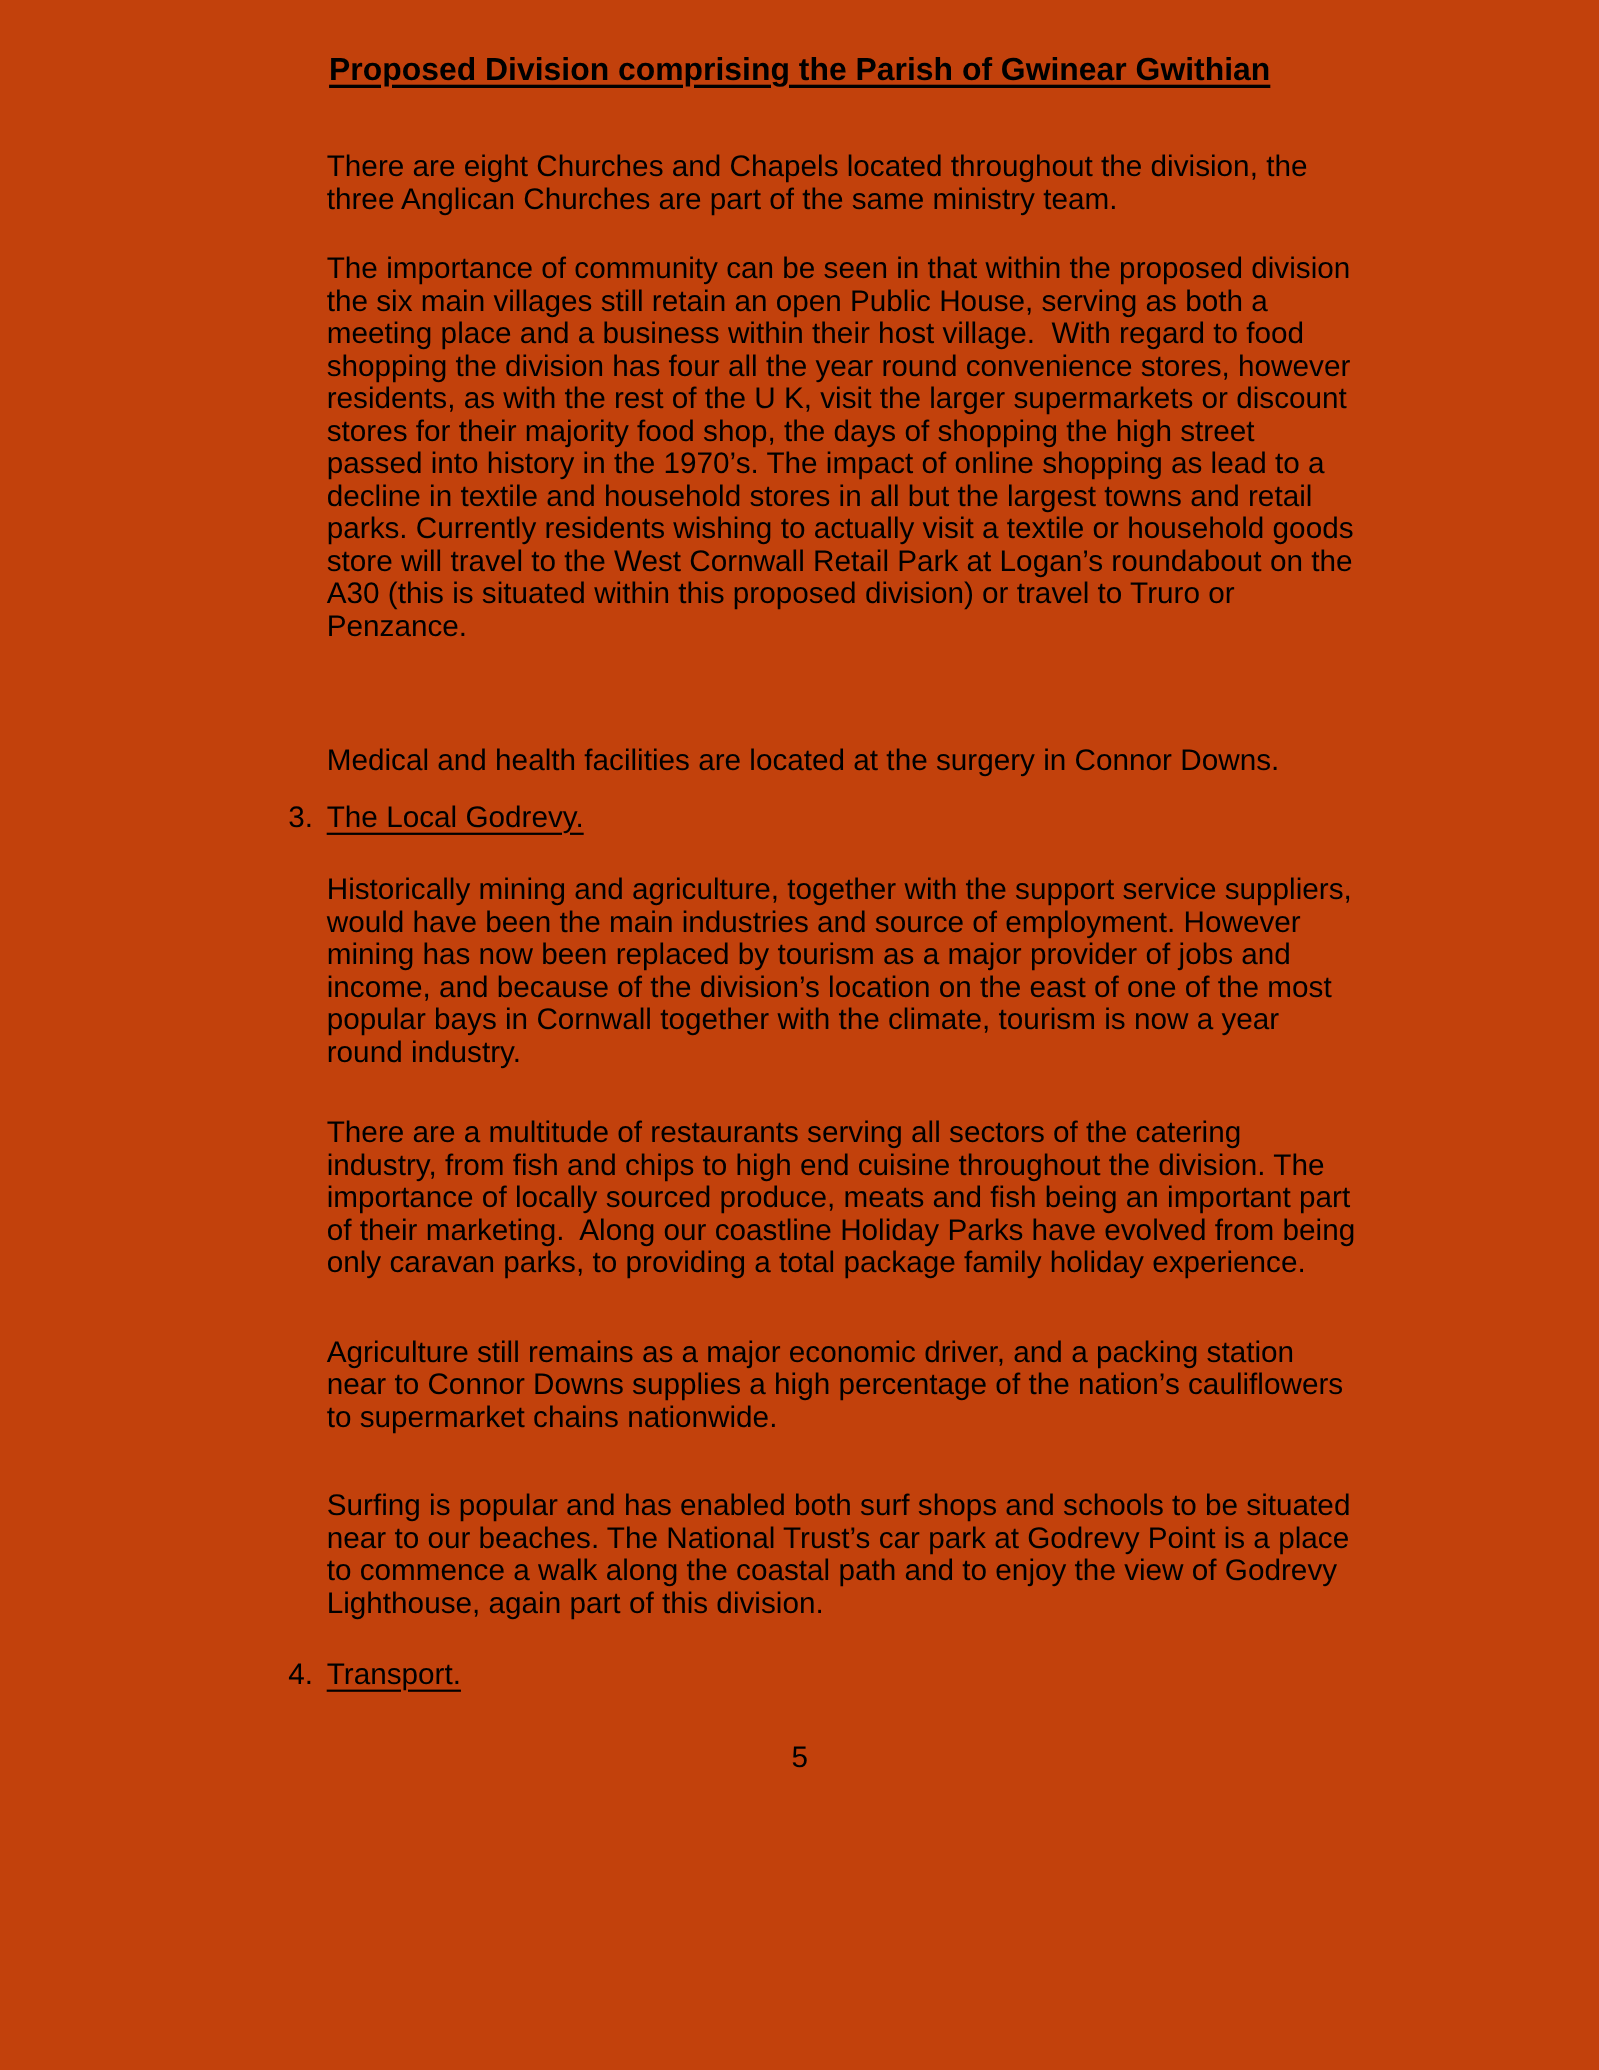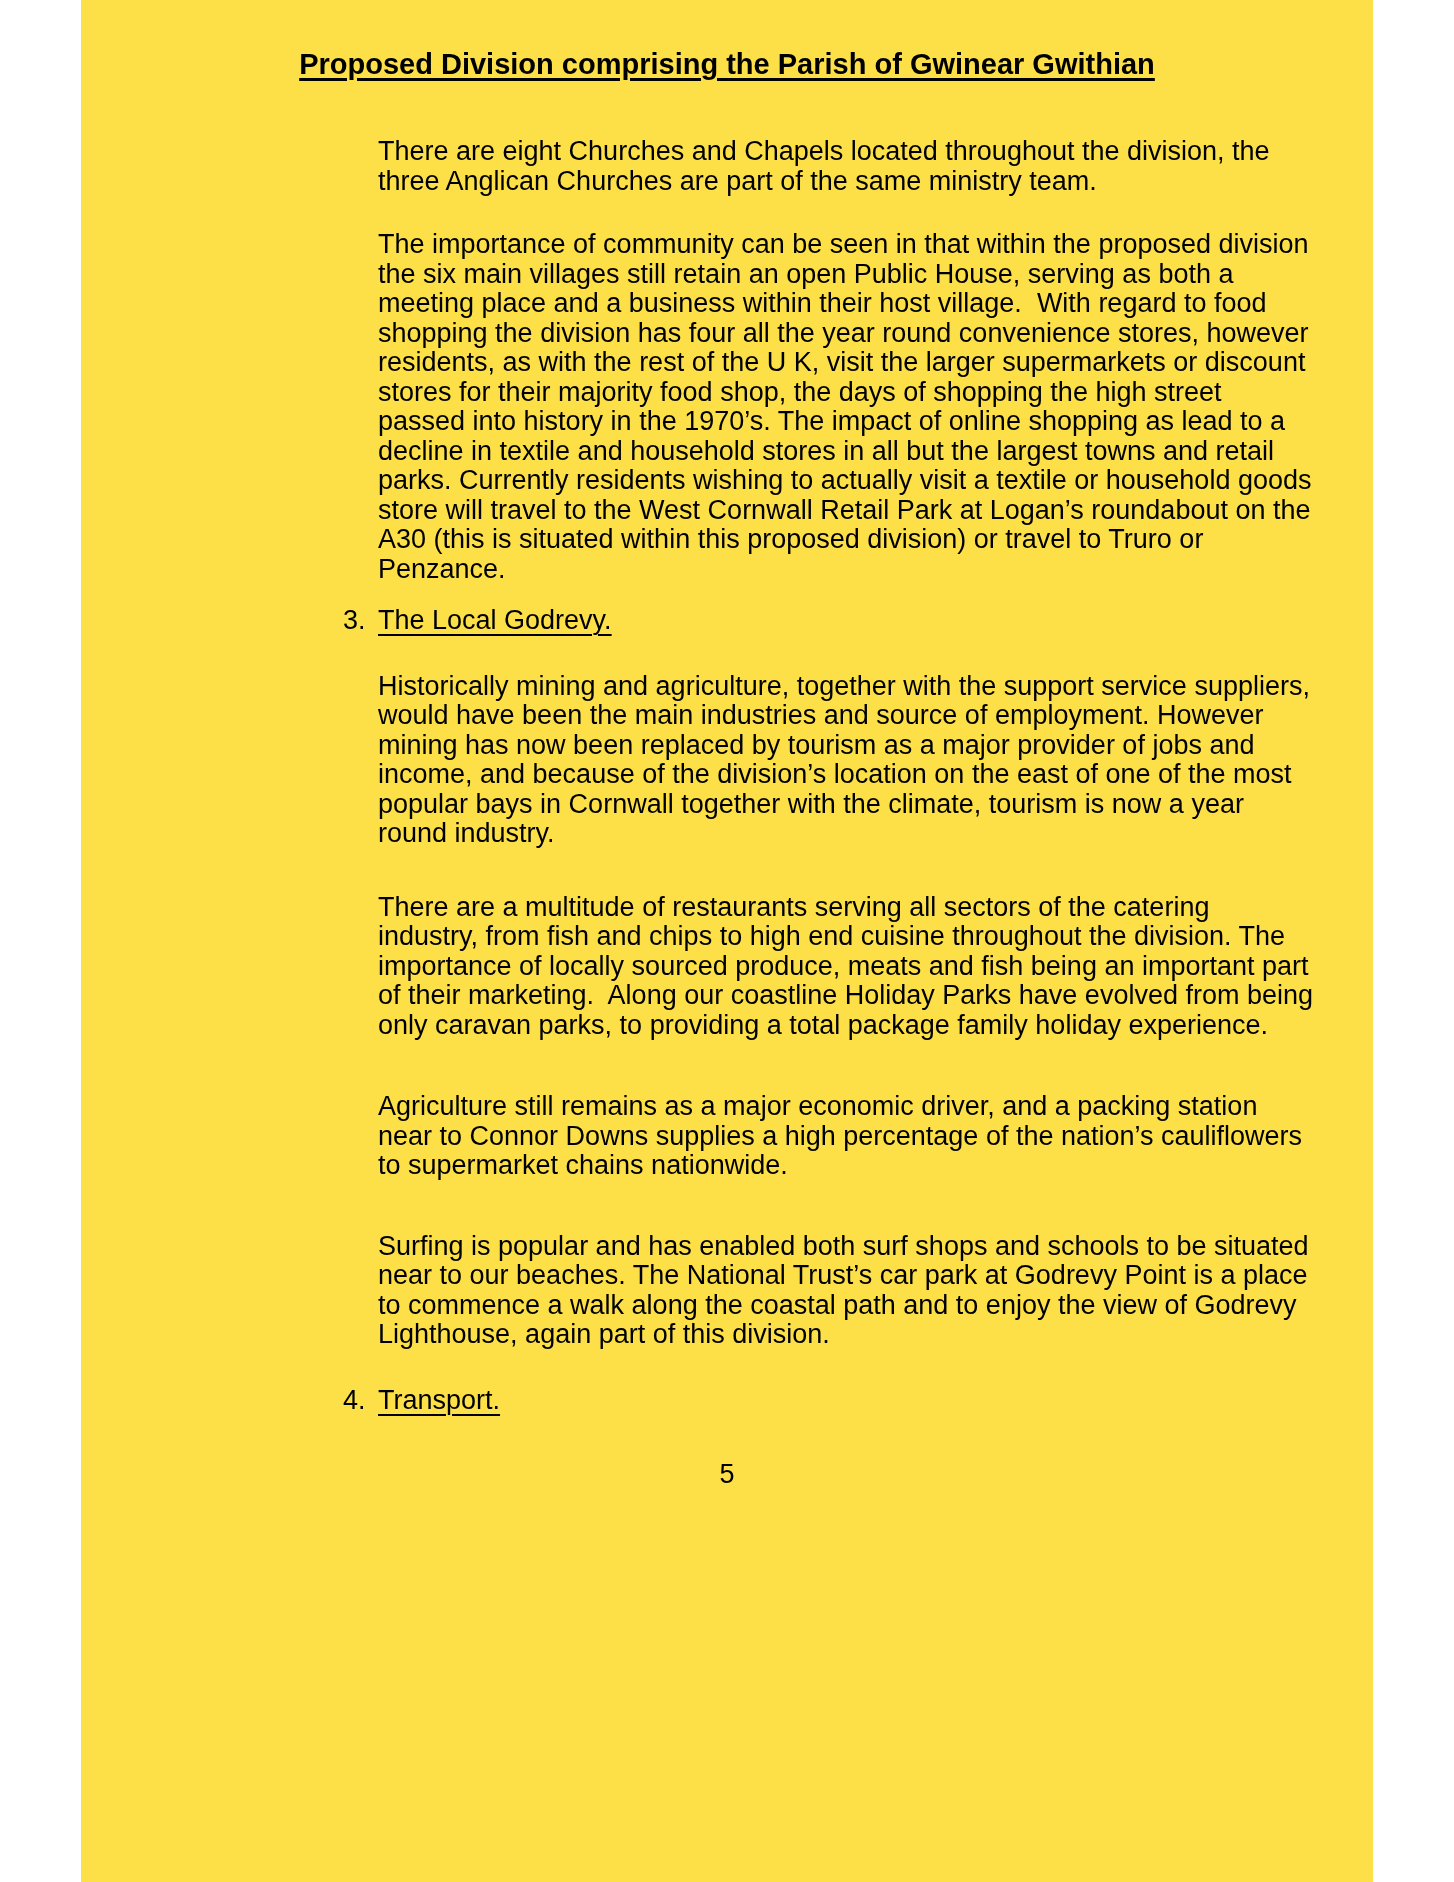--- a/index.html
+++ b/index.html
@@ -1,21 +1,21 @@
 <!DOCTYPE html>
 <html><head>
 <meta charset="utf-8">
 <style>
   html, body { margin: 0; padding: 0; background: #ffffff; }
   .page {
     position: relative;
-    width: 1292px;
+    width: 1454px;
     height: 1882px;
     margin: 0 auto;
-    background: #fde047;
+    background: #c2410c;
     color: #000000;
     font-family: "Liberation Sans", sans-serif;
     font-size: 27px;
     line-height: 29.5px;
     box-sizing: border-box;
     padding: 47px 176px 0 176px;
     overflow: hidden;
   }
   .title {
     margin: 0;
@@ -71,20 +71,21 @@
 <div class="page">
 
   <h1 class="title">
     <span class="title-line">Proposed Division comprising the Parish of Gwinear Gwithian</span>
   </h1>
 
   <p class="para blk-p1">There are eight Churches and Chapels located throughout the division, the three Anglican Churches are part of the same ministry team.</p>
 
   <p class="para blk-p2">The importance of community can be seen in that within the proposed division the six main villages still retain an open Public House, serving as both a meeting place and a business within their host village.  With regard to food shopping the division has four all the year round convenience stores, however residents, as with the rest of the U K, visit the larger supermarkets or discount stores for their majority food shop, the days of shopping the high street passed into history in the 1970’s. The impact of online shopping as lead to a decline in textile and household stores in all but the largest towns and retail parks. Currently residents wishing to actually visit a textile or household goods store will travel to the West Cornwall Retail Park at Logan’s roundabout on the A30 (this is situated within this proposed division) or travel to Truro or Penzance.</p>
 
+  <p class="para blk-p3">Medical and health facilities are located at the surgery in Connor Downs.</p>
 
   <div class="sec-heading blk-h3">
     <span class="sec-num">3.</span>
     <span class="sec-title">The Local Godrevy.</span>
   </div>
 
   <p class="para blk-p4">Historically mining and agriculture, together with the support service suppliers, would have been the main industries and source of employment. However mining has now been replaced by tourism as a major provider of jobs and income, and because of the division’s location on the east of one of the most popular bays in Cornwall together with the climate, tourism is now a year round industry.</p>
 
   <p class="para blk-p5">There are a multitude of restaurants serving all sectors of the catering industry, from fish and chips to high end cuisine throughout the division. The importance of locally sourced produce, meats and fish being an important part of their marketing.  Along our coastline Holiday Parks have evolved from being only caravan parks, to providing a total package family holiday experience.</p>
 

